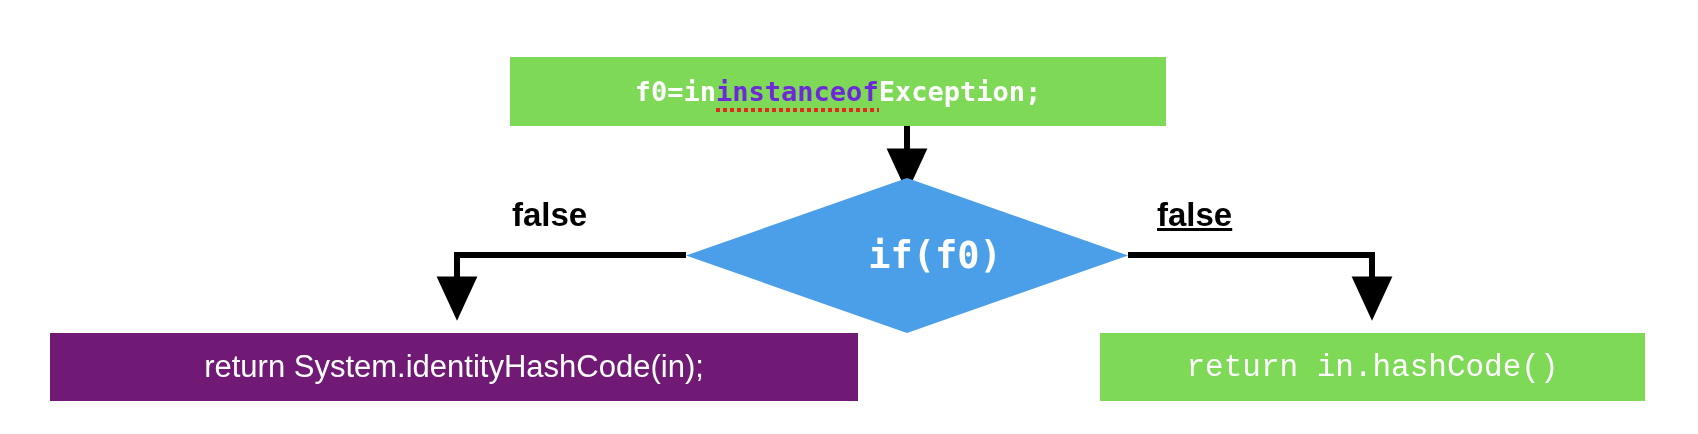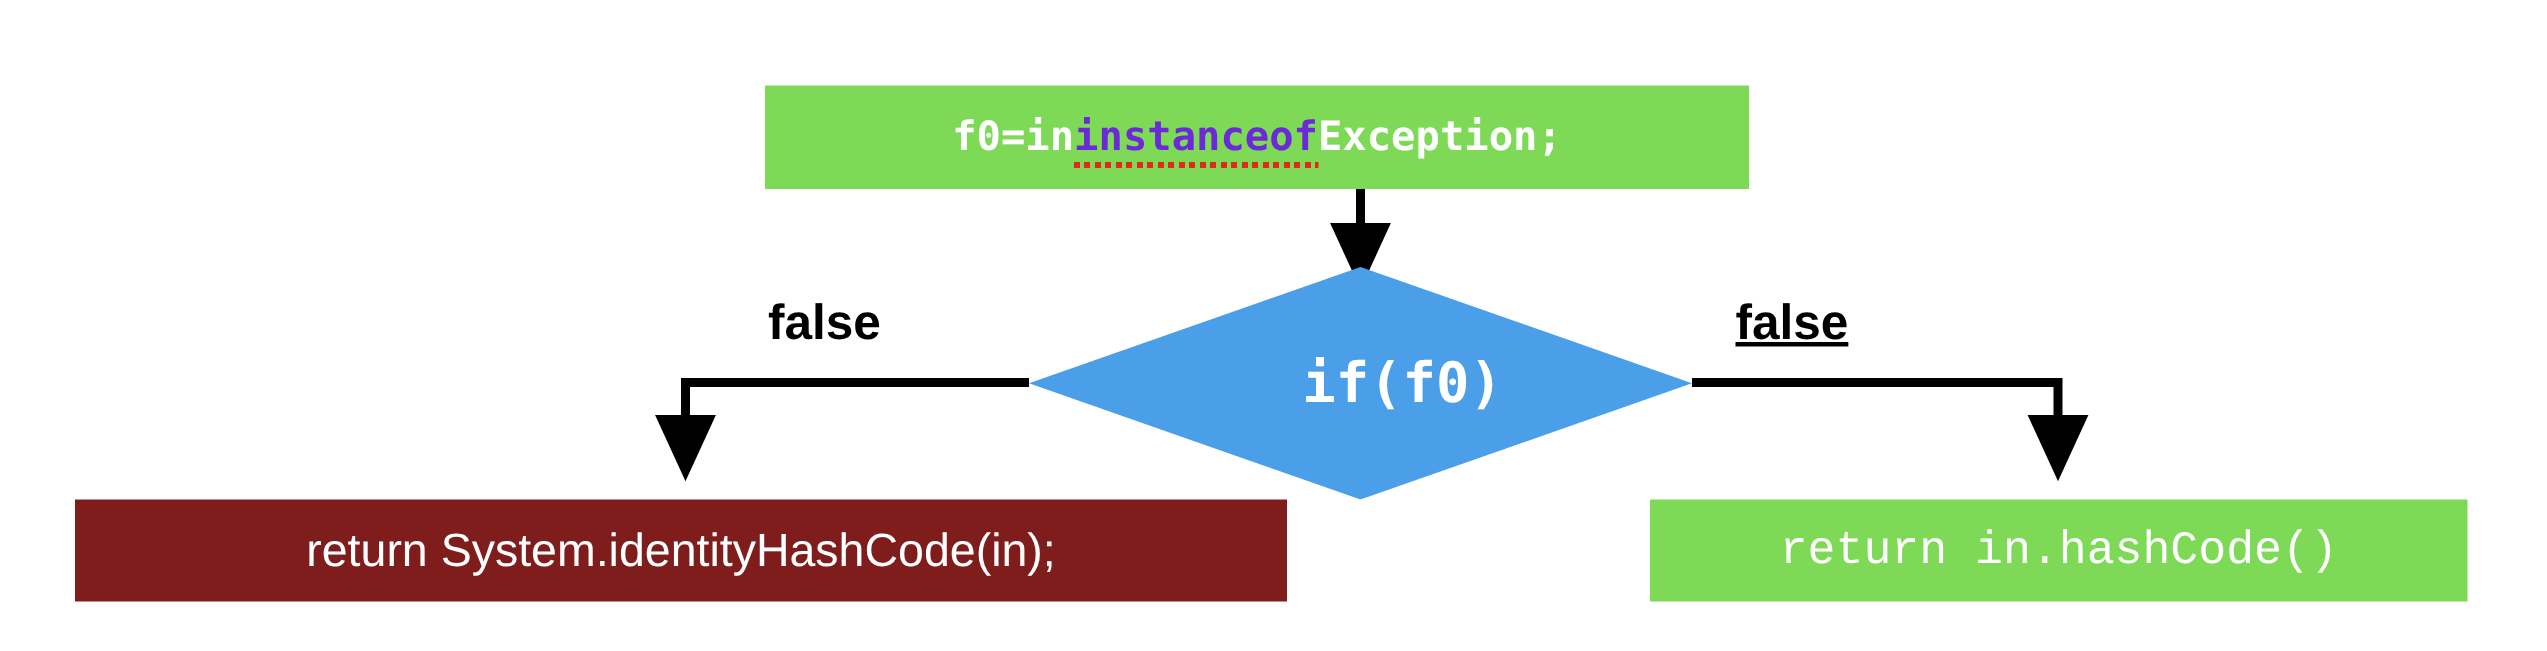--- a/index.html
+++ b/index.html
@@ -62,21 +62,21 @@
         #e02b1c 0px, #e02b1c 4px,
         rgba(0,0,0,0) 4px, rgba(0,0,0,0) 7px);
   }
 
   
   #red-box {
     left: 50px;
     top: 307px;
     width: 808px;
     height: 68px;
-    background: #7f1d1d;
+    background: #701a75;
     font-family: "Liberation Sans", sans-serif;
     font-size: 31px;
     font-weight: normal;
   }
 
   
   #green-box {
     left: 1100px;
     top: 307px;
     width: 545px;

